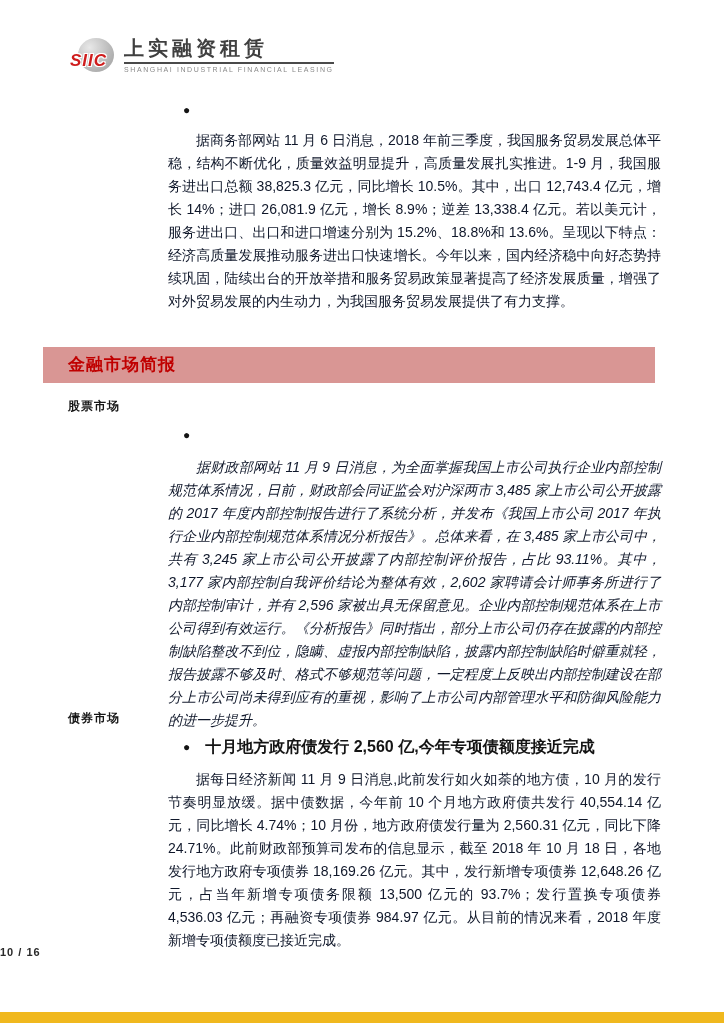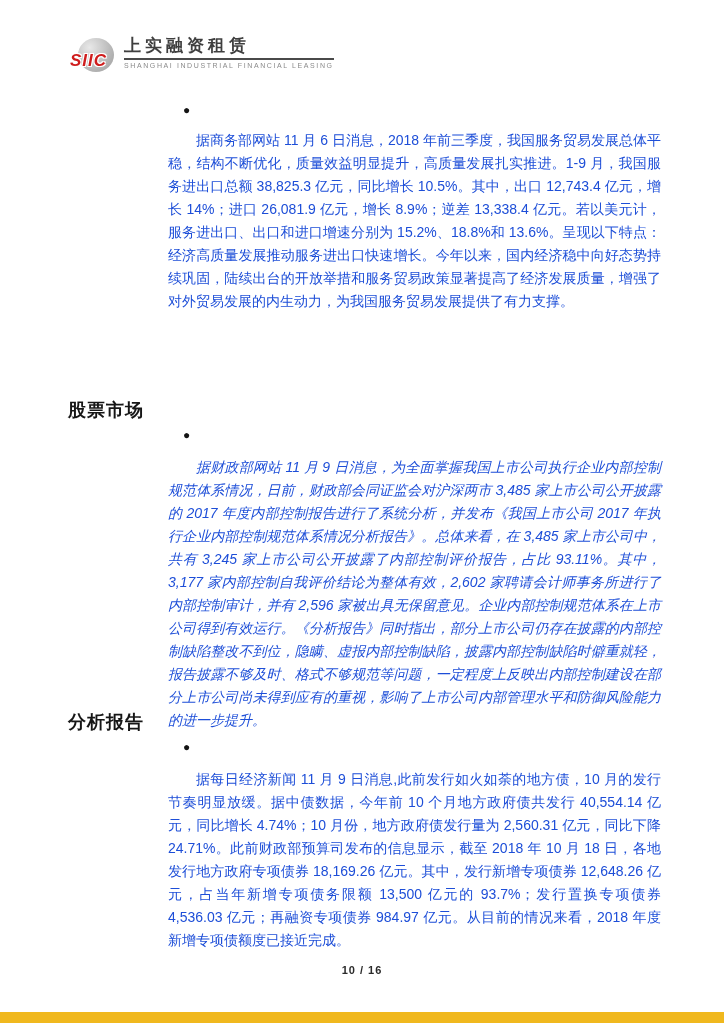--- a/index.html
+++ b/index.html
@@ -27,70 +27,70 @@
     background:radial-gradient(circle at 32% 28%, #e8e8e8 0%, #c9c9c9 40%, #9a9a9a 100%);
   }
   .siic{
     position:absolute;left:-4px;top:13px;
     font-style:italic;font-weight:bold;font-size:17px;letter-spacing:1px;
     color:var(--logo-red);
     text-shadow:1px 1px 0 #fff,-1px -1px 0 #fff,1px -1px 0 #fff,-1px 1px 0 #fff;
   }
   .logo-text{margin-left:6px;}
   .logo-cn{
-    font-size:17px;font-weight:bold;color:#3f3f3f;letter-spacing:4px;
+    font-size:20px;font-weight:bold;color:#3f3f3f;letter-spacing:4px;
     border-bottom:2px solid #4a4a4a;padding-bottom:2px;line-height:1.2;
   }
   .logo-en{
     margin-top:2px;font-size:7px;color:#8a8a8a;letter-spacing:1.6px;white-space:nowrap;
   }
 
   
   .news-heading{
     position:absolute;left:183px;width:480px;
     font-size:16px;font-weight:bold;color:#141414;line-height:20px;
     display:flex;align-items:center;
   }
   .bullet{font-size:12px;margin-right:15px;color:#141414;line-height:20px;}
   .h-trade{top:100px;}
   .h-stock{top:425px;}
   .h-bond{top:737px;}
 
   
   .para{
     position:absolute;left:168px;width:493px;
-    font-size:14px;line-height:23px;color:#1d4ed8;
+    font-size:14px;line-height:23px;color:#0f172a;
     text-align:justify;text-indent:2em;
     font-family:"Liberation Sans","DejaVu Sans",sans-serif;
   }
   .p-trade{top:129px;}
   .p-stock{top:456px;font-style:italic;}
   .p-bond{top:768px;}
 
   
   .banner{
     position:absolute;top:347px;left:43px;width:612px;height:36px;
     background:var(--banner-bg);
     color:var(--banner-text);
     font-size:17px;font-weight:bold;letter-spacing:1px;
     line-height:36px;padding-left:25px;
   }
 
   
   .section-label{
     position:absolute;left:68px;
-    font-size:18px;font-weight:bold;color:#161616;letter-spacing:1px;
+    font-size:12px;font-weight:bold;color:#161616;letter-spacing:1px;
   }
   .lbl-stock{top:398px;}
   .lbl-bond{top:710px;}
 
   
   .page-num{
-    position:absolute;top:946px;left:0;width:100%;text-align:center;
-    font-size:11px;font-weight:bold;color:#2a2a2a;letter-spacing:1px;margin-top:18px;
+    position:absolute;top:946px;left:0;width:100%;
+    font-size:11px;font-weight:bold;color:#2a2a2a;letter-spacing:1px;
   }
   .gold-bar{
     position:absolute;left:0;right:0;bottom:0;height:11px;
     background:var(--footer-bar);
   }
 </style>
 </head>
 <body>
 
 <div class="doc">
@@ -104,29 +104,33 @@
       <div class="logo-cn">上实融资租赁</div>
       <div class="logo-en">SHANGHAI INDUSTRIAL FINANCIAL LEASING</div>
     </div>
   </header>
 
   <div class="news-heading h-trade">
     <span class="bullet">●</span>
   </div>
   <p class="para p-trade">据商务部网站 11 月 6 日消息，2018 年前三季度，我国服务贸易发展总体平稳，结构不断优化，质量效益明显提升，高质量发展扎实推进。1-9 月，我国服务进出口总额 38,825.3 亿元，同比增长 10.5%。其中，出口 12,743.4 亿元，增长 14%；进口 26,081.9 亿元，增长 8.9%；逆差 13,338.4 亿元。若以美元计，服务进出口、出口和进口增速分别为 15.2%、18.8%和 13.6%。呈现以下特点：经济高质量发展推动服务进出口快速增长。今年以来，国内经济稳中向好态势持续巩固，陆续出台的开放举措和服务贸易政策显著提高了经济发展质量，增强了对外贸易发展的内生动力，为我国服务贸易发展提供了有力支撑。</p>
 
+  <div class="banner">
+    <span>金融市场简报</span>
+  </div>
 
   <div class="section-label lbl-stock">股票市场</div>
   <div class="news-heading h-stock">
     <span class="bullet">●</span>
   </div>
   <p class="para p-stock">据财政部网站 11 月 9 日消息，为全面掌握我国上市公司执行企业内部控制规范体系情况，日前，财政部会同证监会对沪深两市 3,485 家上市公司公开披露的 2017 年度内部控制报告进行了系统分析，并发布《我国上市公司 2017 年执行企业内部控制规范体系情况分析报告》。总体来看，在 3,485 家上市公司中，共有 3,245 家上市公司公开披露了内部控制评价报告，占比 93.11%。其中，3,177 家内部控制自我评价结论为整体有效，2,602 家聘请会计师事务所进行了内部控制审计，并有 2,596 家被出具无保留意见。企业内部控制规范体系在上市公司得到有效运行。《分析报告》同时指出，部分上市公司仍存在披露的内部控制缺陷整改不到位，隐瞒、虚报内部控制缺陷，披露内部控制缺陷时僻重就轻，报告披露不够及时、格式不够规范等问题，一定程度上反映出内部控制建设在部分上市公司尚未得到应有的重视，影响了上市公司内部管理水平和防御风险能力的进一步提升。</p>
 
-  <div class="section-label lbl-bond">分析报告</div>
+  <div class="section-label lbl-bond">债券市场</div>
   <div class="news-heading h-bond">
     <span class="bullet">●</span>
+    <span>十月地方政府债发行 2,560 亿,今年专项债额度接近完成</span>
   </div>
   <p class="para p-bond">据每日经济新闻 11 月 9 日消息,此前发行如火如荼的地方债，10 月的发行节奏明显放缓。据中债数据，今年前 10 个月地方政府债共发行 40,554.14 亿元，同比增长 4.74%；10 月份，地方政府债发行量为 2,560.31 亿元，同比下降 24.71%。此前财政部预算司发布的信息显示，截至 2018 年 10 月 18 日，各地发行地方政府专项债券 18,169.26 亿元。其中，发行新增专项债券 12,648.26 亿元，占当年新增专项债务限额 13,500 亿元的 93.7%；发行置换专项债券 4,536.03 亿元；再融资专项债券 984.97 亿元。从目前的情况来看，2018 年度新增专项债额度已接近完成。</p>
 
   <div class="page-num">10 / 16</div>
   <div class="gold-bar"></div>
 
 </div>
 
 </body></html>

